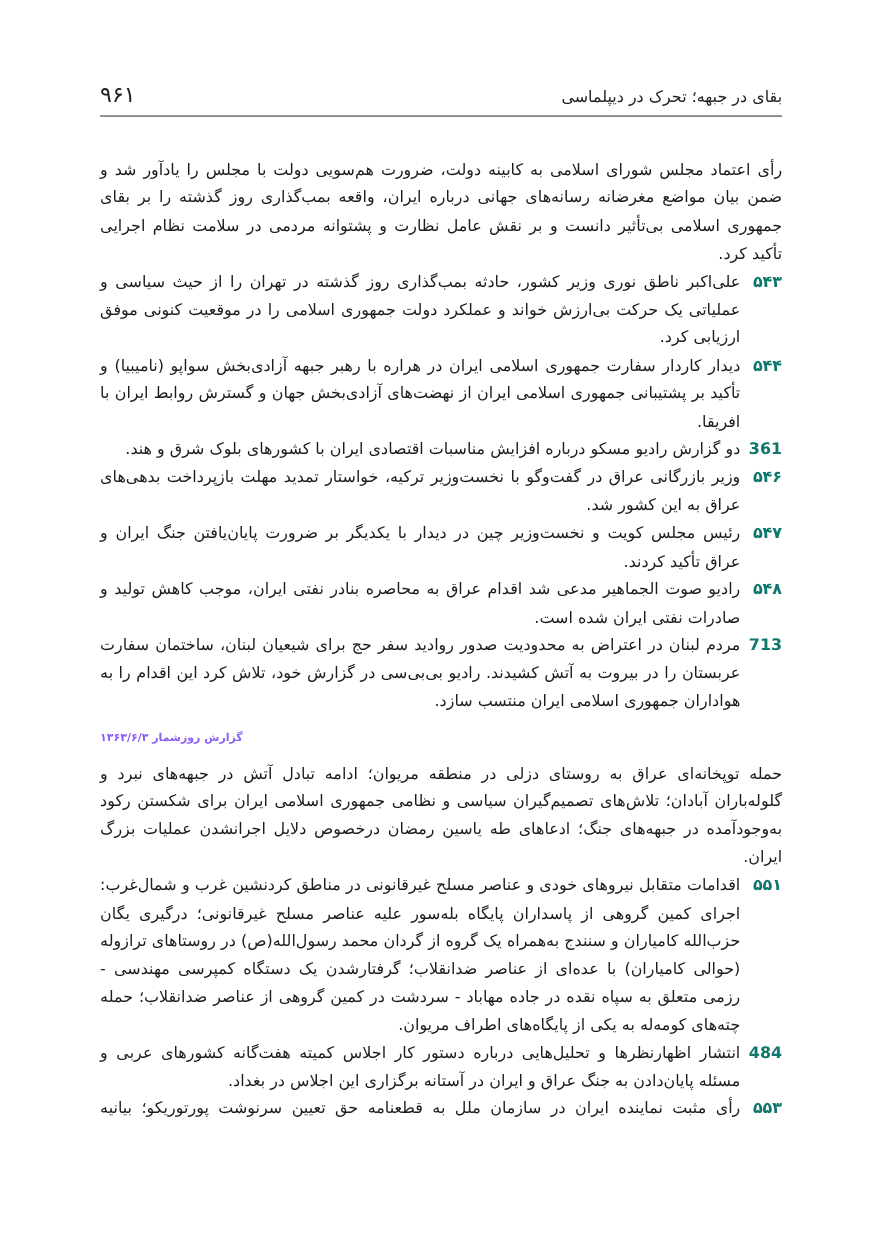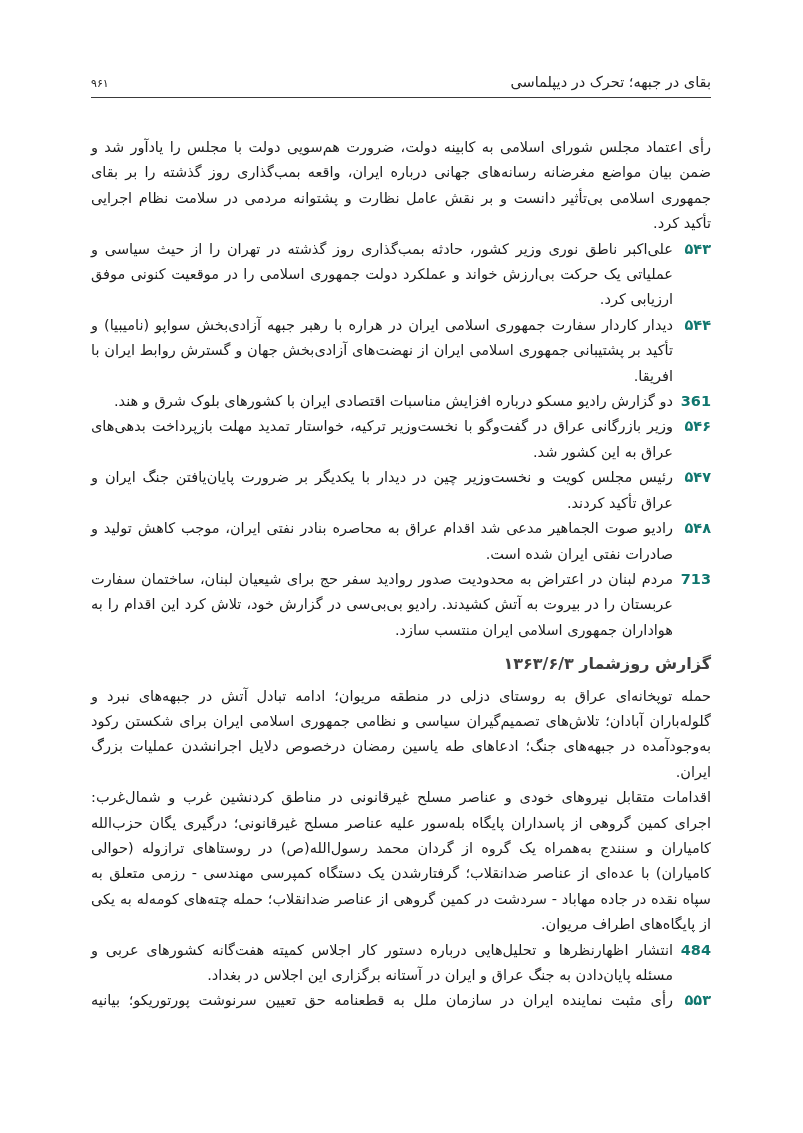--- a/index.html
+++ b/index.html
@@ -20,21 +20,21 @@
   .page-header {
     display: flex;
     justify-content: space-between;
     align-items: baseline;
     font-size: 14.5px;
     padding-bottom: 7px;
     border-bottom: 1px solid #3a3a3a;
     color: #222;
   }
   .header-title { letter-spacing: 0.1px; }
-  .header-page-number { font-size: 11px; }
+  .header-page-number { font-size: 20px; }
 
   .content {
     margin-top: 37px;
     font-size: 14.5px;
     line-height: 25.4px;
     text-align: justify;
   }
 
   .intro {
     text-align: justify;
@@ -53,25 +53,25 @@
     flex: 1;
     text-align: justify;
   }
 
   
   .entries-after .entry:last-child .entry-text {
     text-align-last: justify;
   }
 
   .section-heading {
-    font-size: 16px;
+    font-size: 10px;
     font-weight: 700;
-    text-align: right;
+    text-align: left;
     margin: 8px 0 7px 0;
-    color: #404040;
+    color: #8b5cf6;
   }
 </style>
 </head>
 <body>
 
 <div class="page">
 
   <header class="page-header">
     <span class="header-title">بقای در جبهه؛ تحرک در دیپلماسی</span>
     <span class="header-page-number">۹۶۱</span>
@@ -121,20 +121,21 @@
 
     <h2 class="section-heading">گزارش روزشمار ۱۳۶۳/۶/۳</h2>
 
     <div class="entries entries-after">
 
         <div class="entry">
           <span class="entry-text">حمله توپخانه‌ای عراق به روستای دزلی در منطقه مریوان؛ ادامه تبادل آتش در جبهه‌های نبرد و گلوله‌باران آبادان؛ تلاش‌های تصمیم‌گیران سیاسی و نظامی جمهوری اسلامی ایران برای شکستن رکود به‌وجودآمده در جبهه‌های جنگ؛ ادعاهای طه یاسین رمضان درخصوص دلایل اجرانشدن عملیات بزرگ ایران.</span>
         </div>
 
         <div class="entry">
+          <span class="entry-num">۵۵۱</span>
           <span class="entry-text">اقدامات متقابل نیروهای خودی و عناصر مسلح غیرقانونی در مناطق کردنشین غرب و شمال‌غرب: اجرای کمین گروهی از پاسداران پایگاه بله‌سور علیه عناصر مسلح غیرقانونی؛ درگیری یگان حزب‌الله کامیاران و سنندج به‌همراه یک گروه از گردان محمد رسول‌الله(ص) در روستاهای ترازوله (حوالی کامیاران) با عده‌ای از عناصر ضدانقلاب؛ گرفتارشدن یک دستگاه کمپرسی مهندسی - رزمی متعلق به سپاه نقده در جاده مهاباد - سردشت در کمین گروهی از عناصر ضدانقلاب؛ حمله چته‌های کومه‌له به یکی از پایگاه‌های اطراف مریوان.</span>
         </div>
 
         <div class="entry">
           <span class="entry-num">484</span>
           <span class="entry-text">انتشار اظهارنظرها و تحلیل‌هایی درباره دستور کار اجلاس کمیته هفت‌گانه کشورهای عربی و مسئله پایان‌دادن به جنگ عراق و ایران در آستانه برگزاری این اجلاس در بغداد.</span>
         </div>
 
         <div class="entry">
           <span class="entry-num">۵۵۳</span>

